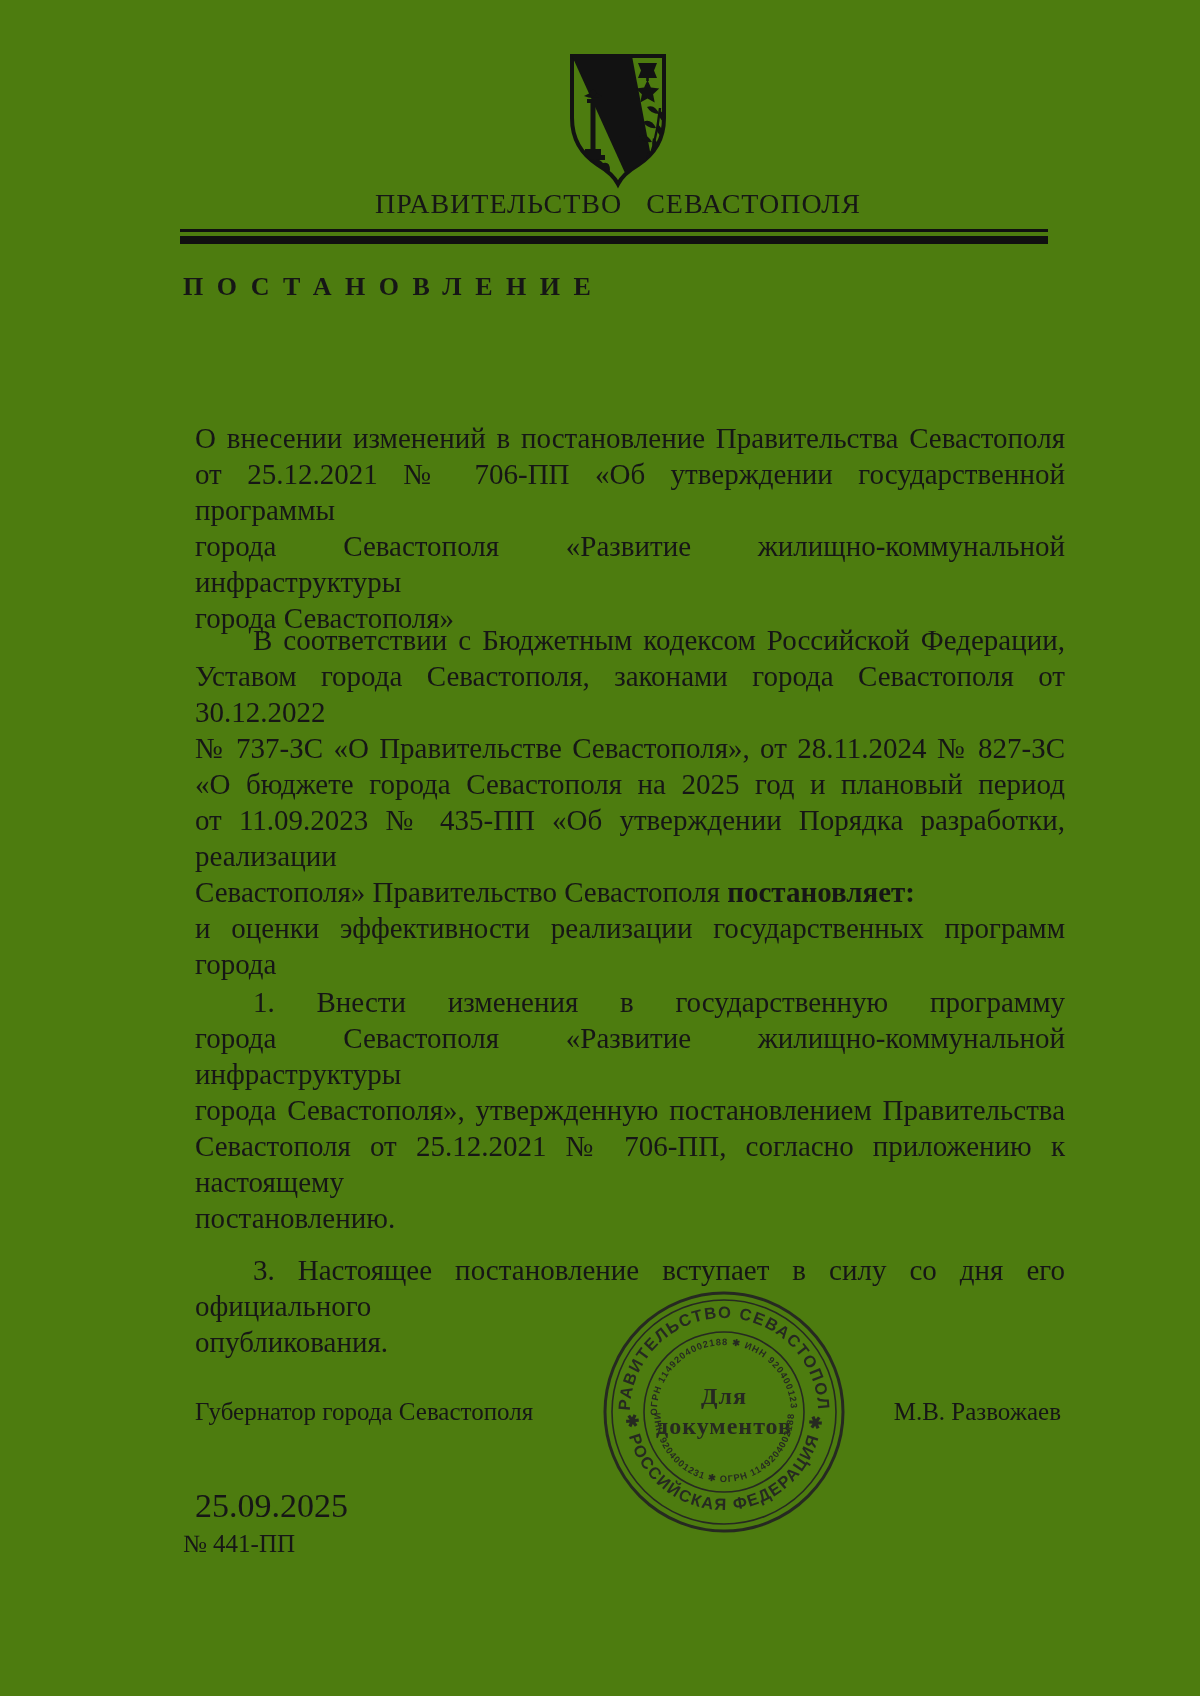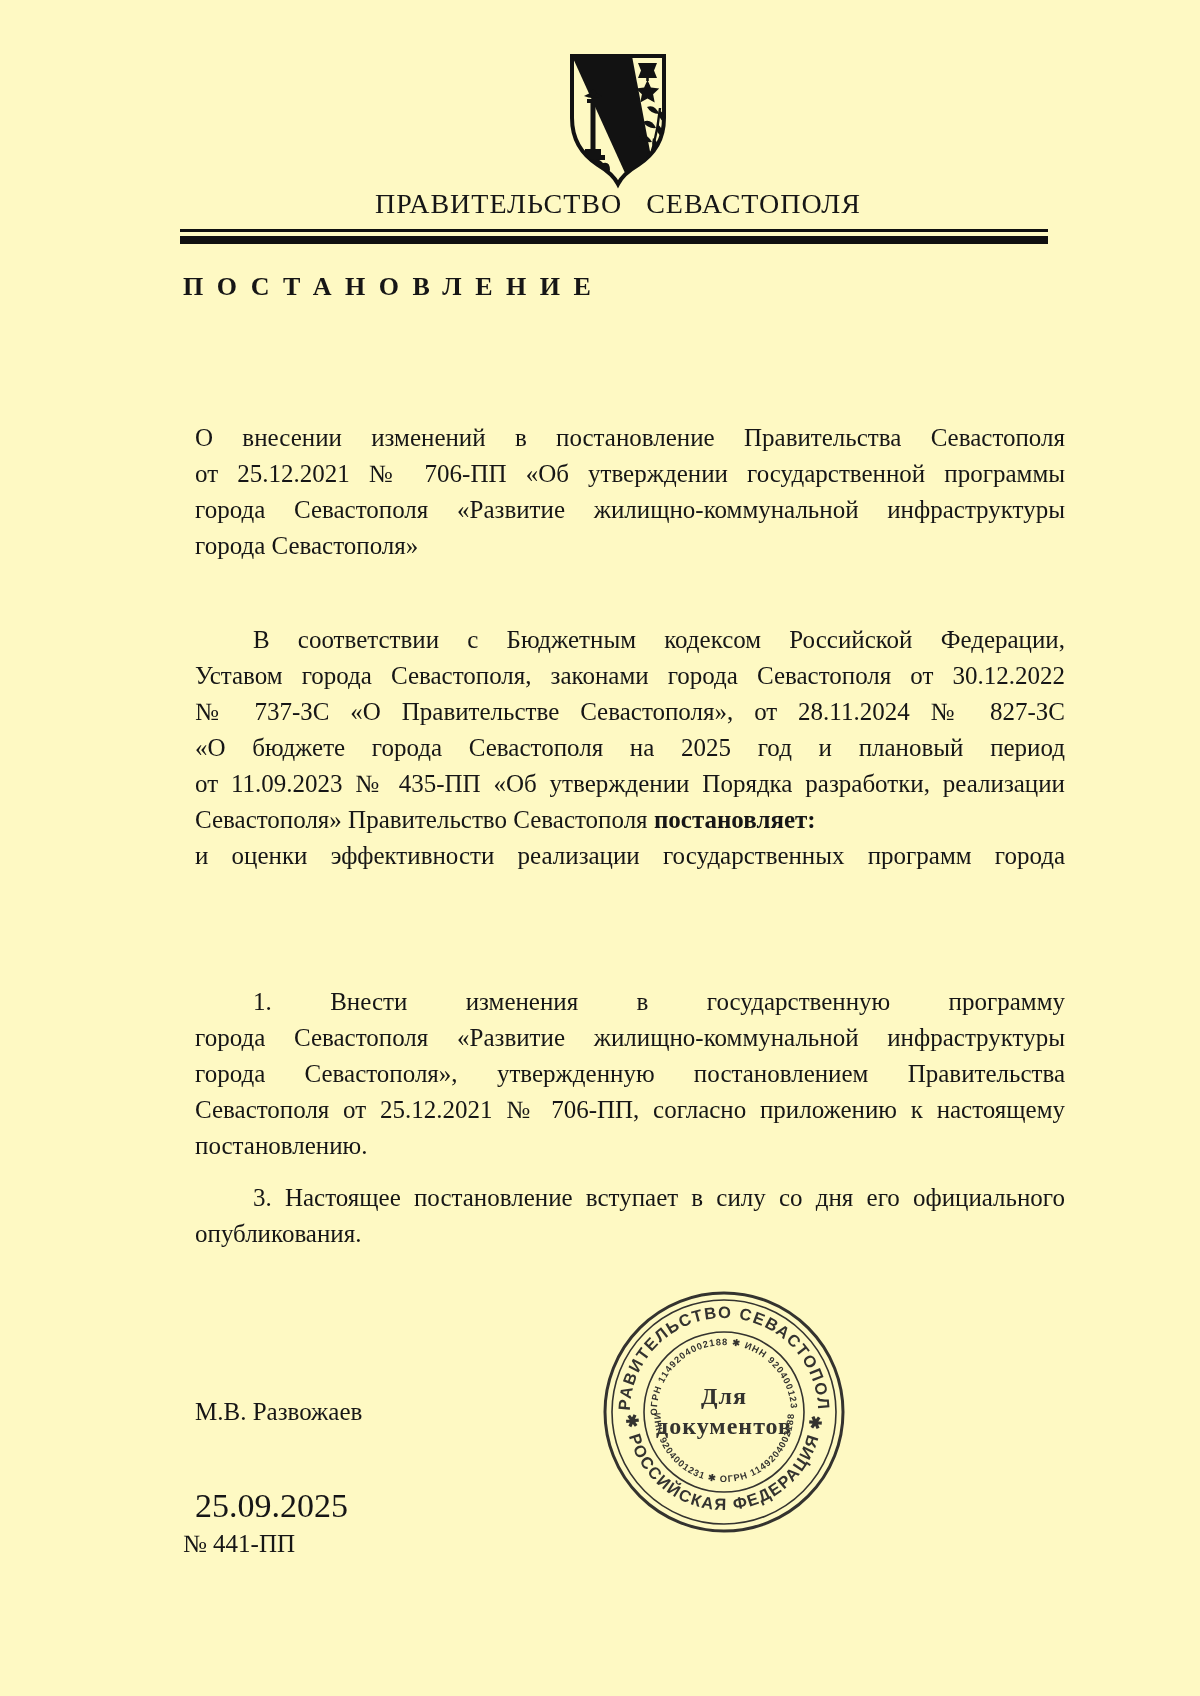--- a/index.html
+++ b/index.html
@@ -1,19 +1,19 @@
 <!DOCTYPE html>
 <html lang="ru"><head>
 <meta charset="utf-8">
 <style>
   html,body{margin:0;padding:0;background:#ffffff;}
   .page{
     position:relative;
     width:1200px;height:1696px;
-    background:#fef9c3;
+    background:#4d7c0f;
     color:#161616;
     font-family:"Liberation Serif", serif;
     overflow:hidden;
   }
   
   .header{position:absolute;left:183px;top:0;width:870px;}
   .emblem{position:absolute;left:50%;transform:translateX(-50%);top:44px;width:116px;height:148px;}
   .org-name{
     position:absolute;left:0;top:188px;width:100%;
     text-align:center;font-size:28px;letter-spacing:1px;word-spacing:16px;
@@ -22,21 +22,21 @@
   .rule{position:absolute;left:-3px;top:229px;width:868px;}
   .rule-thin{height:3px;background:#101010;}
   .rule-gap{height:4px;}
   .rule-thick{height:8px;background:#101010;}
   .doc-type{
     position:absolute;left:0;top:272px;width:100%;
     font-weight:700;font-size:26px;letter-spacing:0.52em;
     white-space:nowrap;
   }
   
-  .para{width:870px;font-size:25px;line-height:36px;}
+  .para{width:870px;font-size:29px;line-height:36px;}
   .tline{text-align:justify;text-align-last:justify;}
   .tline-last{text-align-last:left;}
   .para-indent .tline:first-child{text-indent:58px;margin-top:16px;}
   .pos-subject{position:absolute;left:195px;top:420px;}
   .pos-preamble{position:absolute;left:195px;top:606px;}
   .pos-items{position:absolute;left:195px;top:968px;}
   
   .sig-row{
     position:absolute;left:195px;top:1394px;width:866px;
     display:flex;justify-content:space-between;
@@ -137,20 +137,21 @@
         <div class="tline">Севастополя от 25.12.2021 № 706-ПП, согласно приложению к настоящему</div>
         <div class="tline tline-last">постановлению.</div>
       </div>
     <div class="para para-indent">
         <div class="tline">3. Настоящее постановление вступает в силу со дня его официального</div>
         <div class="tline tline-last">опубликования.</div>
       </div>
   </div>
 
   <div class="sig-row">
+    <span>Губернатор города Севастополя</span>
     <span>М.В. Развожаев</span>
   </div>
 
   <svg class="stamp" viewBox="0 0 248 248" aria-hidden="true">
     <defs>
       <path id="arcOuterTop" d="M 30,124 A 94,94 0 1 1 218,124" fill="none"></path>
       <path id="arcOuterBottom" d="M 26,124 A 98,98 0 0 0 222,124" fill="none"></path>
       <path id="arcNumTop" d="M 57,124 A 67,67 0 1 1 191,124" fill="none"></path>
       <path id="arcNumBottom" d="M 54,124 A 70,70 0 0 0 194,124" fill="none"></path>
     </defs>

